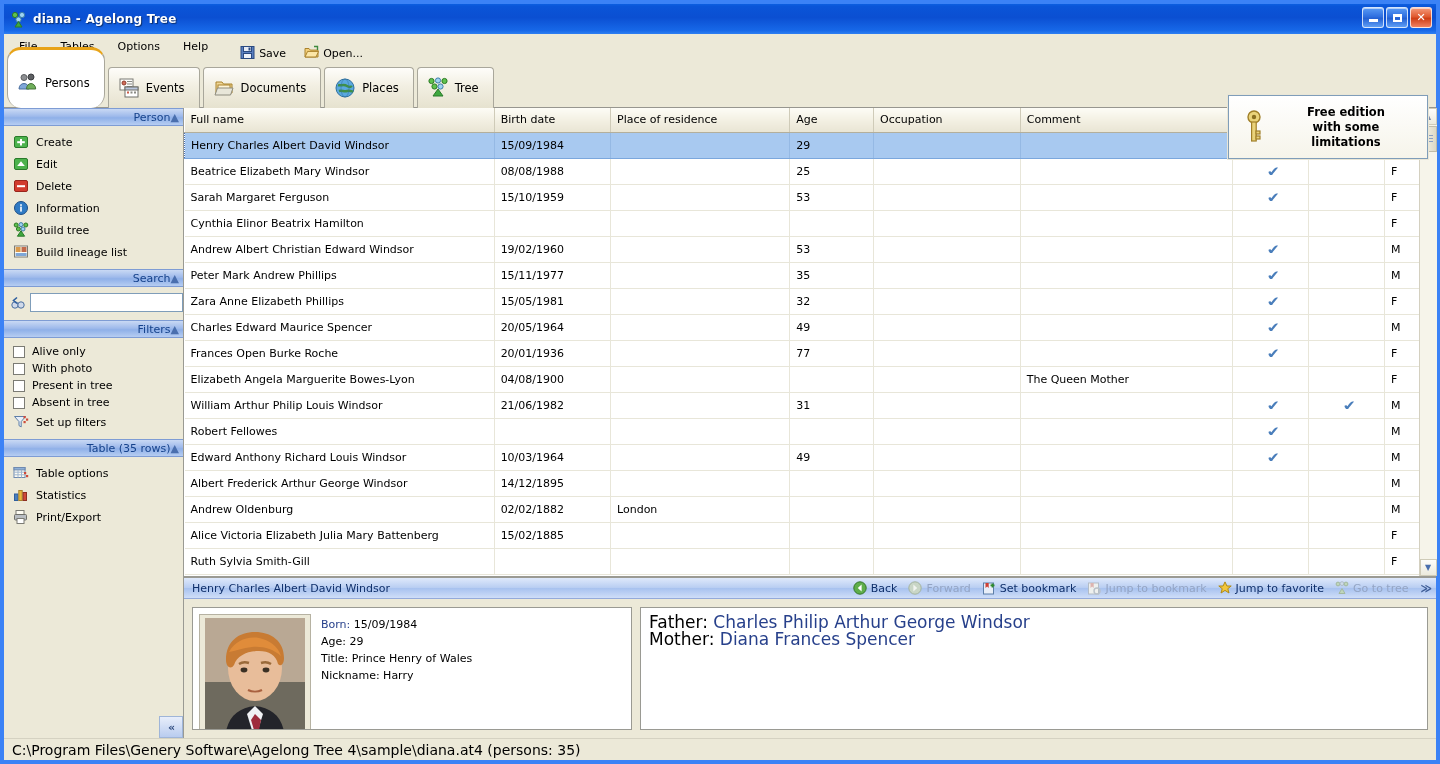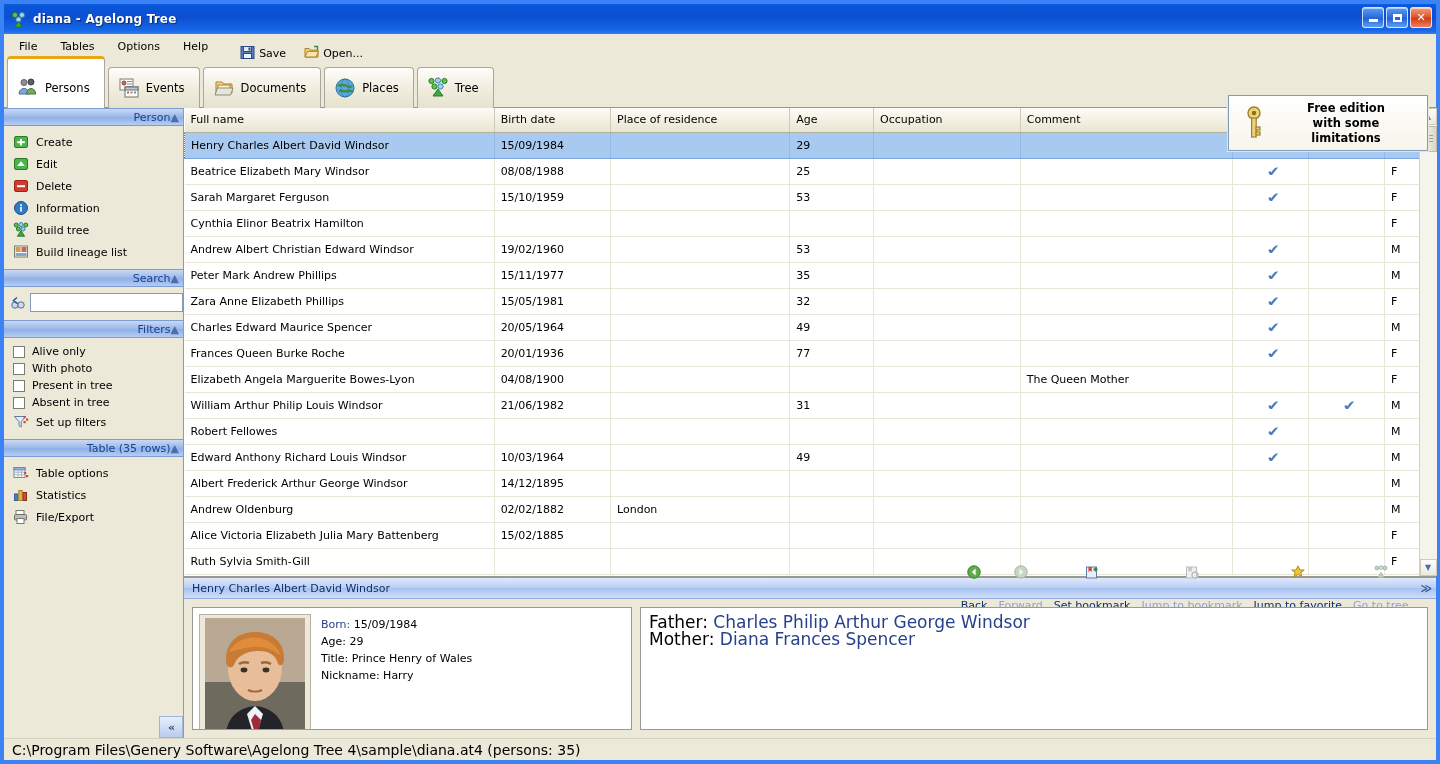--- a/index.html
+++ b/index.html
@@ -71,29 +71,30 @@
     height: 41px; display: flex; align-items: center; gap: 6px;
     padding: 0 14px 0 9px; margin-right: 3px;
     background: linear-gradient(180deg,#fefdfa 0%,#f2efe2 45%,#e6e2cf 100%);
     border: 1px solid #a9a79b; border-bottom: none;
     border-radius: 4px 4px 0 0;
     font-size: 11.5px; position: relative; top: 1px;
   }
   .tab.active {
     background: #fff;
     border-top: 3px solid #e8a317;
-    height: 52px; z-index: 5;
+    height: 61px; z-index: 5;
     padding-top: 8px;
+    border-radius: 14px;
   }
   .tab .ticon { width: 22px; height: 22px; flex: 0 0 22px; position: relative; }
 
   
   #freebadge {
     position: absolute; right: 8px; top: 36px;
-    width: 200px; height: 56px;
+    width: 200px; height: 64px;
     background: linear-gradient(180deg,#ffffff 0%,#f6f4ea 100%);
     border: 1px solid #7f9db9;
     box-shadow: 0 0 0 1px #e9e6d7;
     display: flex; align-items: center; gap: 10px;
     padding: 0 12px; z-index: 20;
   }
   #freebadge .fb-text {
     font-weight: bold; font-size: 11.5px; line-height: 15px; text-align: center; flex:1;
   }
 
@@ -201,21 +202,21 @@
   
   #detail { flex: 1; display: flex; flex-direction: column; background: #ece9d8; min-height:0; }
   #detail-head {
     flex: 0 0 21px; height: 21px; display: flex; align-items: center;
     background: linear-gradient(180deg,#dfe9fb 0%,#b9cef2 48%,#a8c2ef 52%,#cfdef8 100%);
     border-bottom: 1px solid #94aada;
     padding: 0 4px 0 8px; font-size: 11px; color: #10306b;
   }
   #detail-head .dh-name { flex: 1; }
   #detail-head .navbtns { display: flex; align-items: center; gap: 11px; }
-  .navbtn { display: flex; align-items: center; gap: 20px; font-size: 11px; color: #10306b; flex-direction: column; }
+  .navbtn { display: flex; align-items: center; gap: 4px; font-size: 11px; color: #10306b; }
   .navbtn.disabled { color: #93a4c4; }
   .nav-ic { width: 14px; height: 14px; flex:0 0 14px; position: relative; }
   #detail-body { flex: 1; display: flex; padding: 8px 8px 8px 8px; gap: 8px; min-height: 0; }
   .dpanel { background: #fff; border: 1px solid #9a9a93; min-height: 0; overflow: hidden; }
   #dpanel-left { flex: 0 0 440px; display: flex; padding: 6px; gap: 10px; background:#fff; }
   #photo-frame {
     width: 112px; height: 130px; flex: 0 0 112px;
     border: 1px solid #b6b2a2; background: #ece9d8;
     display: flex; align-items: center; justify-content: center; padding: 4px;
   }
@@ -530,21 +531,21 @@
           <span>Statistics</span>
         </div>
         <div class="side-item">
           <span class="side-icon">
             <svg width="16" height="16" viewBox="0 0 16 16">
               <rect x="3" y="1.5" width="8" height="4" fill="#fdfbf2" stroke="#7b7b74"></rect>
               <rect x="1.5" y="5.5" width="12" height="5.5" rx="1" fill="#b9bdc2" stroke="#6f6f69"></rect>
               <rect x="4" y="9.5" width="7" height="5" fill="#fff" stroke="#7b7b74"></rect>
             </svg>
           </span>
-          <span>File/Export</span>
+          <span>Print/Export</span>
         </div>
       </div>
 
       <div id="collapse-btn">«</div>
     </div>
 
     <div id="main">
 
       <div id="gridwrap">
         <div id="gridarea">
@@ -656,21 +657,21 @@
                   <td>20/05/1964</td>
                   <td></td>
                   <td>49</td>
                   <td></td>
                   <td></td>
                   <td class="cc"><span class="chk">✔</span></td>
                   <td class="cc"></td>
                   <td>M</td>
                 </tr>
                 <tr>
-                  <td>Frances Queen Burke Roche</td>
+                  <td>Frances Open Burke Roche</td>
                   <td>20/01/1936</td>
                   <td></td>
                   <td>77</td>
                   <td></td>
                   <td></td>
                   <td class="cc"><span class="chk">✔</span></td>
                   <td class="cc"></td>
                   <td>F</td>
                 </tr>
                 <tr>

